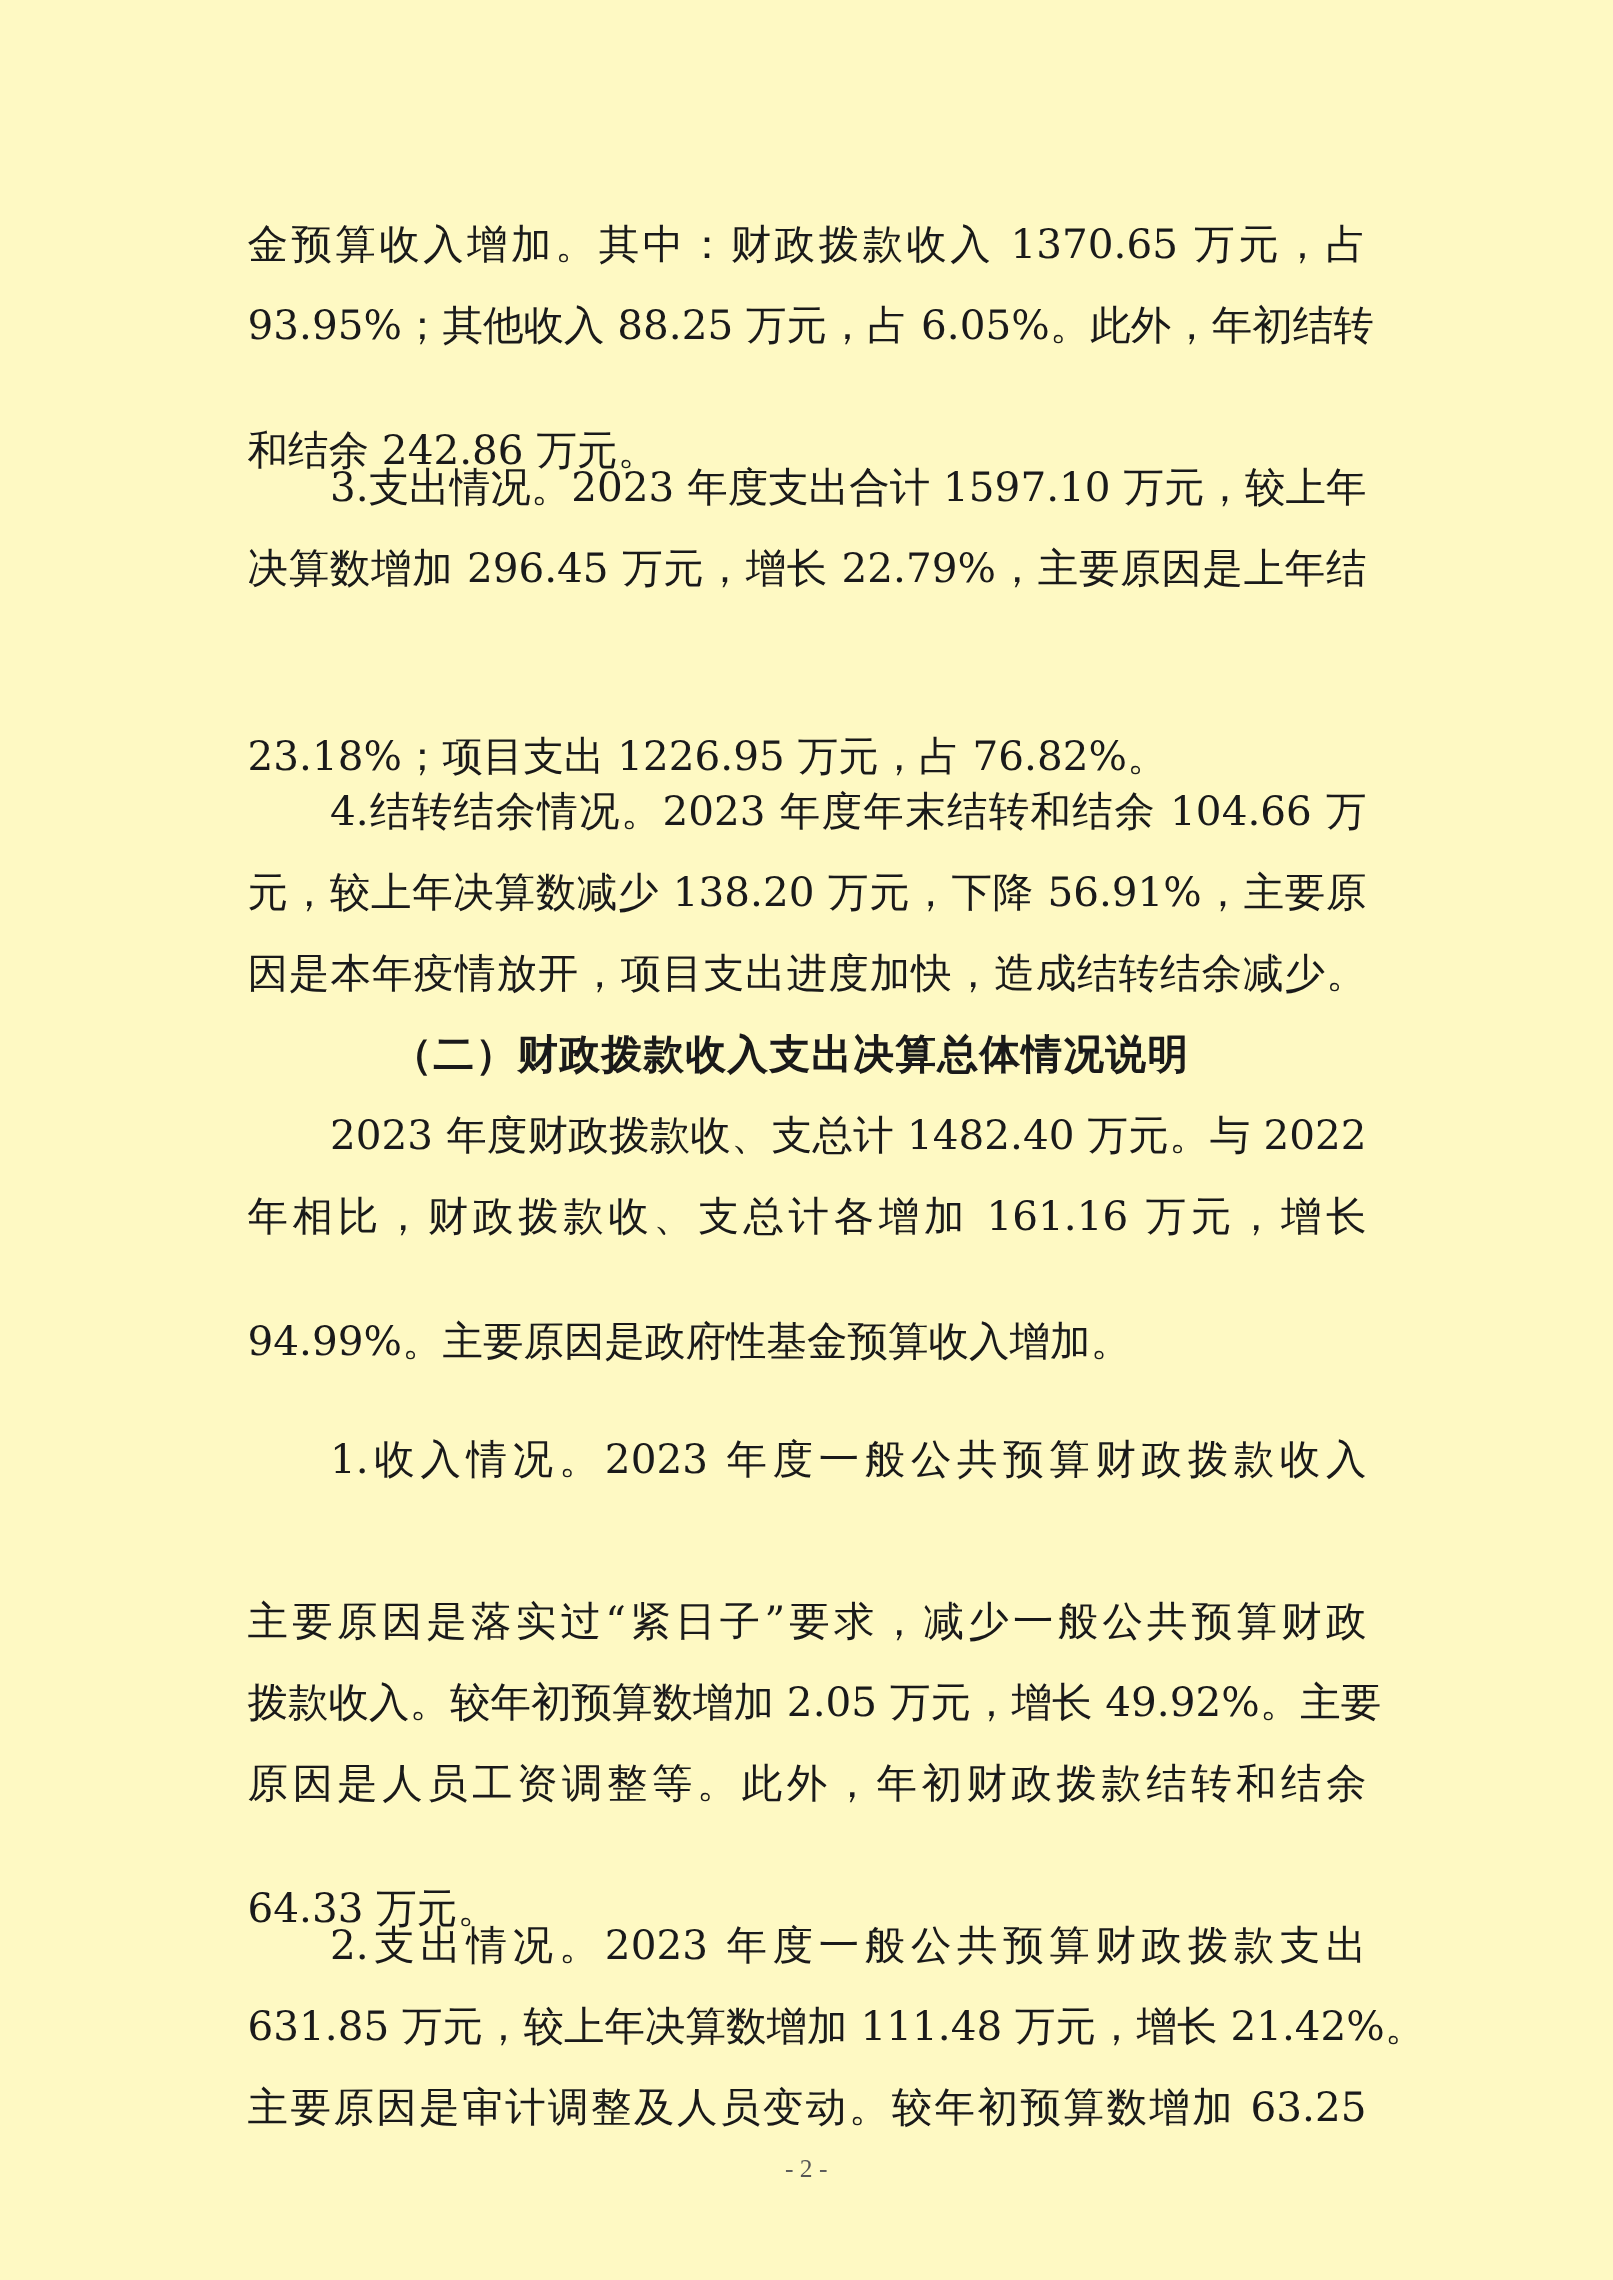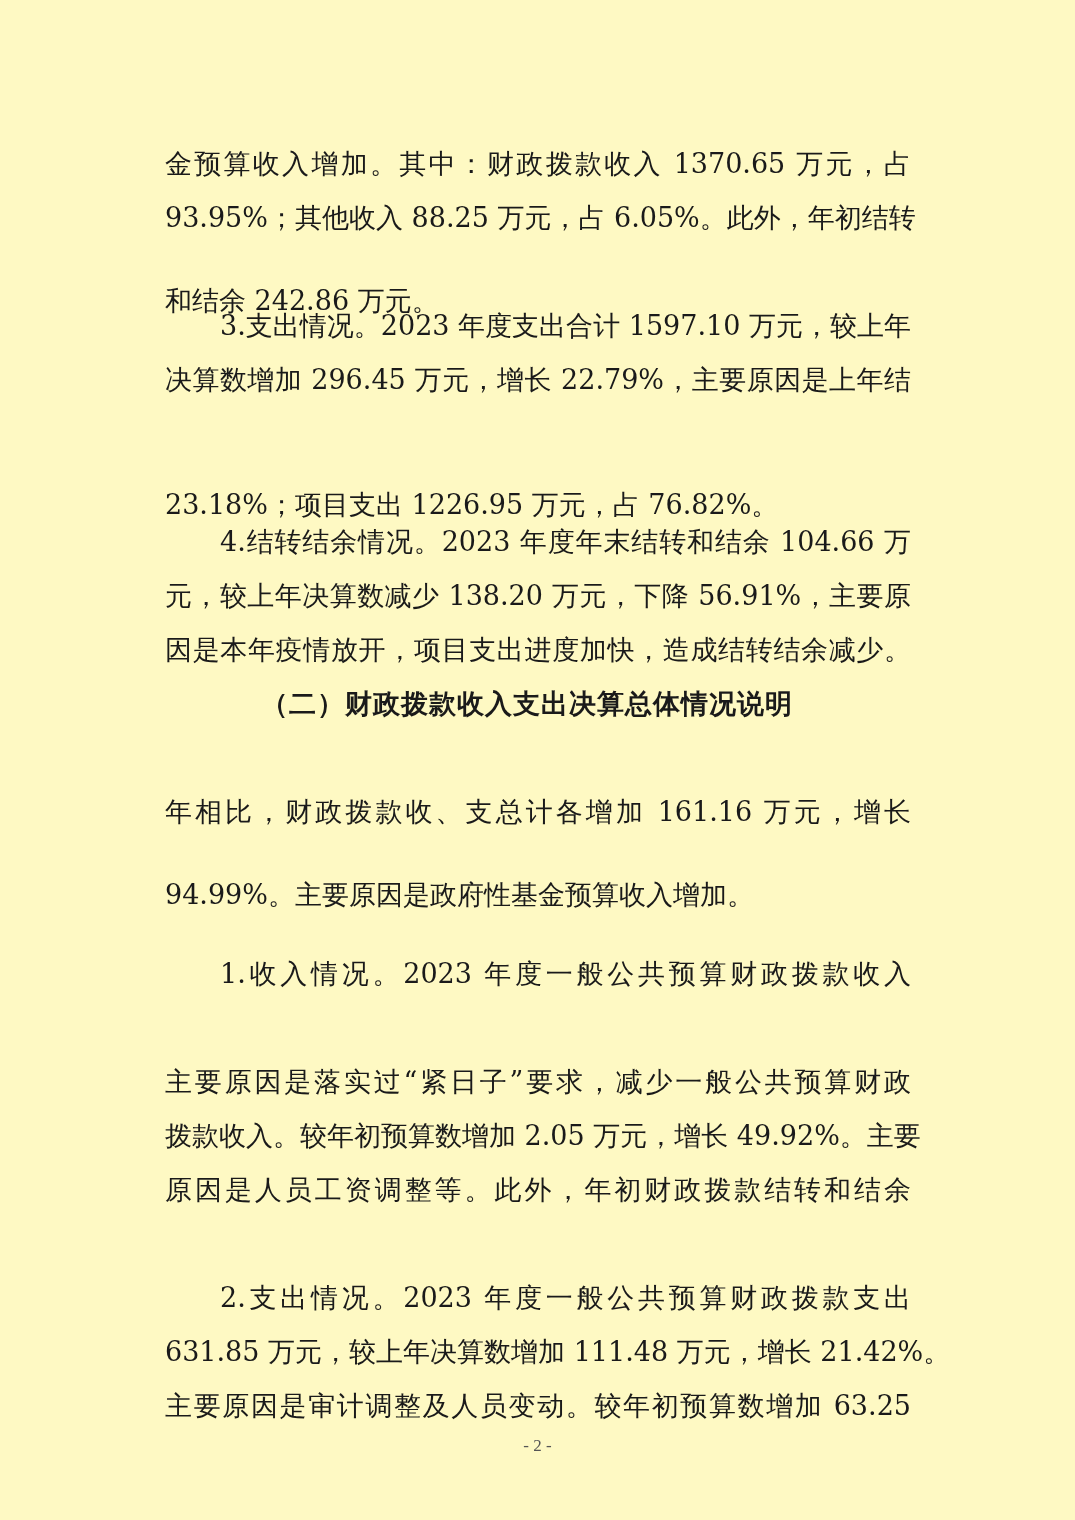--- a/index.html
+++ b/index.html
@@ -77,27 +77,29 @@
   <div class="line indent" style="top:306px">3.支出情况。2023 年度支出合计 1597.10 万元，较上年</div>
   <div class="line" style="top:360px">决算数增加 296.45 万元，增长 22.79%，主要原因是上年结</div>
   <div class="line last" style="top:456px">23.18%；项目支出 1226.95 万元，占 76.82%。</div>
 
   <div class="line indent" style="top:522px">4.结转结余情况。2023 年度年末结转和结余 104.66 万</div>
   <div class="line" style="top:576px">元，较上年决算数减少 138.20 万元，下降 56.91%，主要原</div>
   <div class="line" style="top:630px">因是本年疫情放开，项目支出进度加快，造成结转结余减少。</div>
 
   <div class="heading" style="top:684px">（二）财政拨款收入支出决算总体情况说明</div>
 
+  <div class="line indent" style="top:738px">2023 年度财政拨款收、支总计 1482.40 万元。与 2022</div>
   <div class="line" style="top:792px">年相比，财政拨款收、支总计各增加 161.16 万元，增长</div>
   <div class="line last" style="top:846px">94.99%。主要原因是政府性基金预算收入增加。</div>
 
 
   <div class="line indent" style="top:954px">1.收入情况。2023 年度一般公共预算财政拨款收入</div>
   <div class="line" style="top:1062px">主要原因是落实过“紧日子”要求，减少一般公共预算财政</div>
   <div class="line" style="top:1116px">拨款收入。较年初预算数增加 2.05 万元，增长 49.92%。主要</div>
   <div class="line" style="top:1170px">原因是人员工资调整等。此外，年初财政拨款结转和结余</div>
+  <div class="line last" style="top:1224px">64.33 万元。</div>
 
   <div class="line indent" style="top:1278px">2.支出情况。2023 年度一般公共预算财政拨款支出</div>
   <div class="line" style="top:1332px">631.85 万元，较上年决算数增加 111.48 万元，增长 21.42%。</div>
   <div class="line" style="top:1386px">主要原因是审计调整及人员变动。较年初预算数增加 63.25</div>
 
   <div class="page-number" style="top:1436px">- 2 -</div>
 </div>
 
 </body></html>

